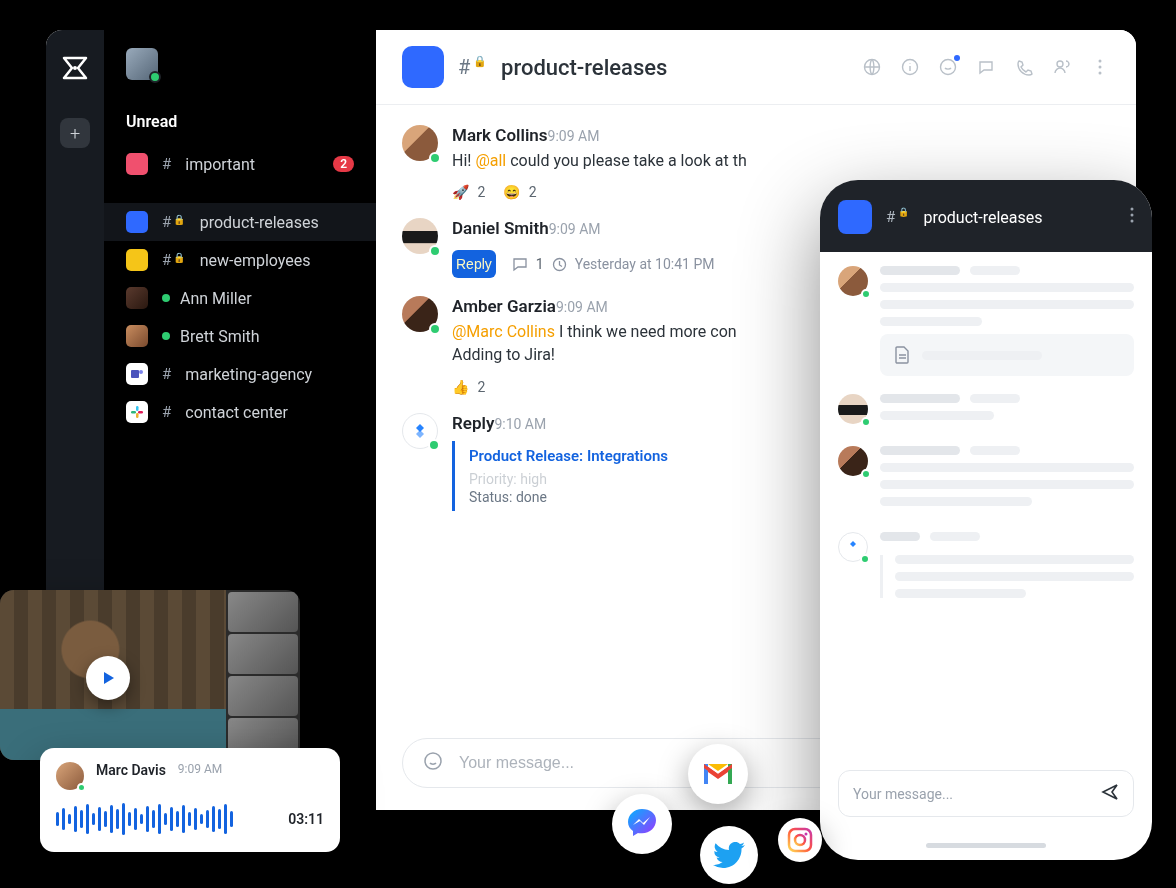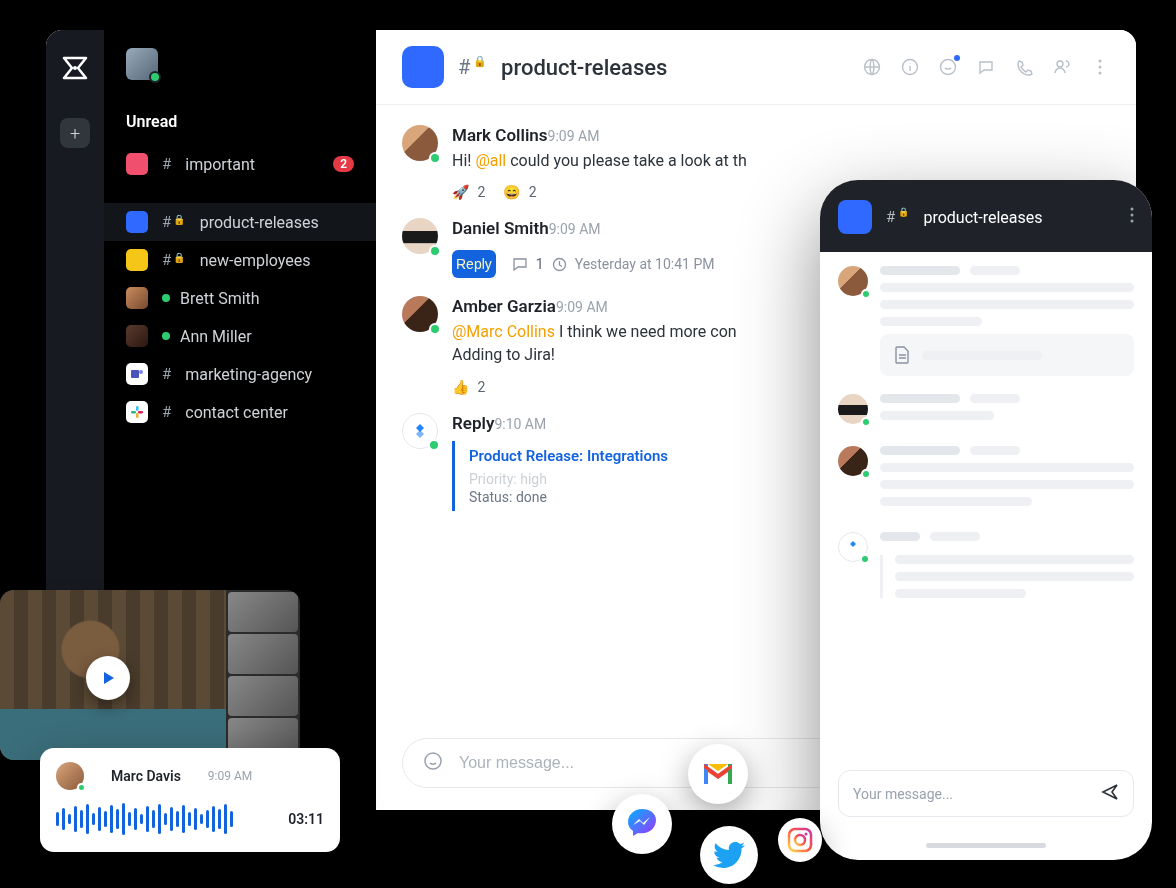--- a/index.html
+++ b/index.html
@@ -330,21 +330,21 @@
   .voice-card {
     position:absolute;
     left:40px;
     top: 748px;
     width: 300px;
     background:#fff;
     border-radius:14px;
     box-shadow: 0 18px 40px rgba(0,0,0,0.4);
     padding: 14px 16px 16px 16px;
   }
-  .vc-head { display:flex;align-items:center;gap:27px; }
+  .vc-head { display:flex;align-items:flex-start;gap:12px; }
   .vc-head .avatar { width:28px;height:28px;border-radius:50%; }
   .vc-head .avatar .presence{ width:9px;height:9px;border-color:#fff;border-width:2px; right:-2px;bottom:-2px;}
   .vc-name { font-weight:600;font-size:14px;color:#1f2329; }
   .vc-time { font-size:12px;color:#9aa2ad; }
   .waveform { display:flex;align-items:center;gap:3px;margin-top:12px; height:34px;}
   .bar { width:3px;background:#1363df;border-radius:2px; }
   .vc-dur { margin-left:auto;font-size:14px;font-weight:600;color:#1f2329; }
 
   
   .float-icn {
@@ -404,29 +404,29 @@
       <div class="ch-name">product-releases</div>
     </div>
 
     <div class="channel-item">
       <div class="ch-chip" style="background:#f5c518"></div>
       <div class="ch-hash">#<span class="lock">🔒</span></div>
       <div class="ch-name">new-employees</div>
     </div>
 
     <div class="channel-item">
+      <div class="avatar av-ann" style="width:22px;height:22px;border-radius:5px"></div>
+      <div class="presence-dot"></div>
+      <div class="ch-name">Ann Miller</div>
+    </div>
+
+    <div class="channel-item">
       <div class="avatar av-brett" style="width:22px;height:22px;border-radius:5px"></div>
       <div class="presence-dot"></div>
       <div class="ch-name">Brett Smith</div>
-    </div>
-
-    <div class="channel-item">
-      <div class="avatar av-ann" style="width:22px;height:22px;border-radius:5px"></div>
-      <div class="presence-dot"></div>
-      <div class="ch-name">Ann Miller</div>
     </div>
 
     <div class="channel-item">
       <div class="tiny-icon">
         <svg width="14" height="14" viewBox="0 0 14 14">
             <rect x="1" y="3" width="8" height="8" rx="1" fill="#4b53bc"></rect>
             <circle cx="11" cy="5" r="2" fill="#7b83eb"></circle>
           </svg>
       </div>
       <div class="ch-hash">#</div>

